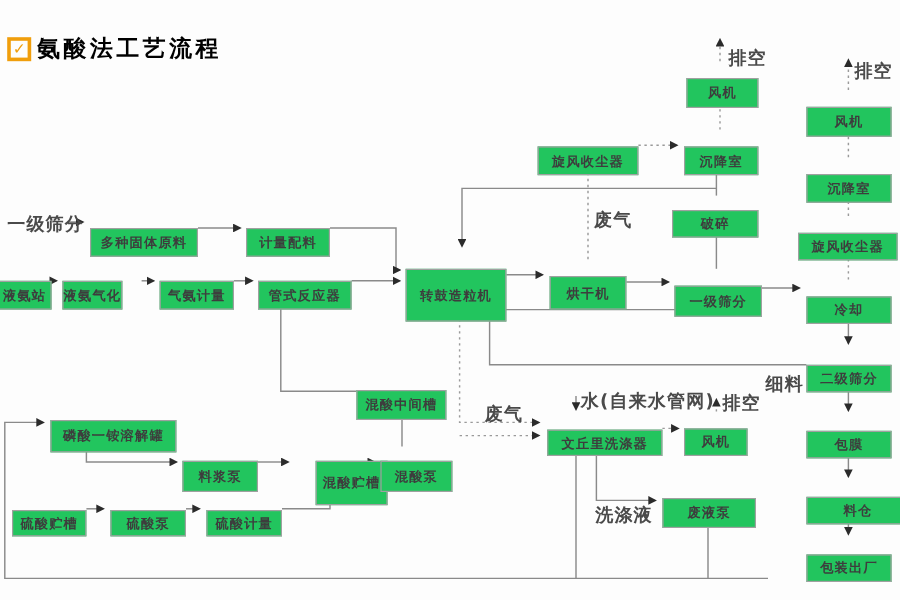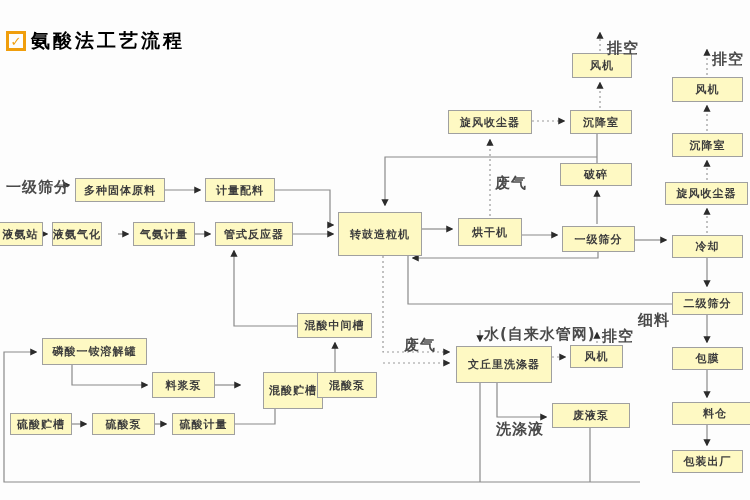--- a/index.html
+++ b/index.html
@@ -4,23 +4,23 @@
 <style>
   html,body{margin:0;padding:0;background:#e9e9e9;}
   #stage{
     position:relative;width:750px;height:500px;background:#fdfdfd;
     font-family:"DejaVu Sans","Liberation Sans",sans-serif;
     overflow:hidden;
   }
   #wires{position:absolute;left:0;top:0;width:750px;height:500px;}
   .node{
     position:absolute;display:flex;align-items:center;justify-content:center;
-    background:#fef9c3;border:1px solid #a0a0a0;
+    background:#22c55e;border:1px solid #a0a0a0;
     font-size:11px;font-weight:600;color:#3d3d3d;letter-spacing:1px;
-    box-sizing:border-box;white-space:nowrap;z-index:2;
+    box-sizing:border-box;white-space:nowrap;z-index:2;margin-top:12px;
   }
   .lbl{
     position:absolute;font-size:15px;font-weight:600;color:#4a4a4a;
     letter-spacing:1px;white-space:nowrap;z-index:2;
   }
   #title{
     position:absolute;left:6px;top:28px;display:flex;align-items:center;gap:5px;
     z-index:3;
   }
   #title .tchk{
@@ -135,21 +135,21 @@
   <div class="node" style="left:672px;top:402px;width:86px;height:23px">料仓</div>
   <div class="node" style="left:672px;top:450px;width:71px;height:23px">包装出厂</div>
   <div class="node" style="left:297px;top:313px;width:75px;height:25px">混酸中间槽</div>
   <div class="node" style="left:42px;top:338px;width:105px;height:27px">磷酸一铵溶解罐</div>
   <div class="node" style="left:152px;top:372px;width:63px;height:26px">料浆泵</div>
   <div class="node" style="left:263px;top:372px;width:60px;height:37px">混酸贮槽</div>
   <div class="node" style="left:317px;top:372px;width:60px;height:26px">混酸泵</div>
   <div class="node" style="left:10px;top:413px;width:62px;height:22px">硫酸贮槽</div>
   <div class="node" style="left:92px;top:413px;width:63px;height:22px">硫酸泵</div>
   <div class="node" style="left:172px;top:413px;width:63px;height:22px">硫酸计量</div>
-  <div class="node" style="left:456px;top:346px;width:96px;height:37px">文丘里洗涤器</div>
+  <div class="node" style="left:456px;top:346px;width:96px;height:22px">文丘里洗涤器</div>
   <div class="node" style="left:570px;top:345px;width:53px;height:23px">风机</div>
   <div class="node" style="left:552px;top:403px;width:78px;height:25px">废液泵</div>
 
   <div class="lbl" style="left:6px;top:178px">一级筛分</div>
   <div class="lbl" style="left:607px;top:39px">排空</div>
   <div class="lbl" style="left:712px;top:50px">排空</div>
   <div class="lbl" style="left:602px;top:327px">排空</div>
   <div class="lbl" style="left:495px;top:174px">废气</div>
   <div class="lbl" style="left:404px;top:336px">废气</div>
   <div class="lbl" style="left:638px;top:311px">细料</div>

